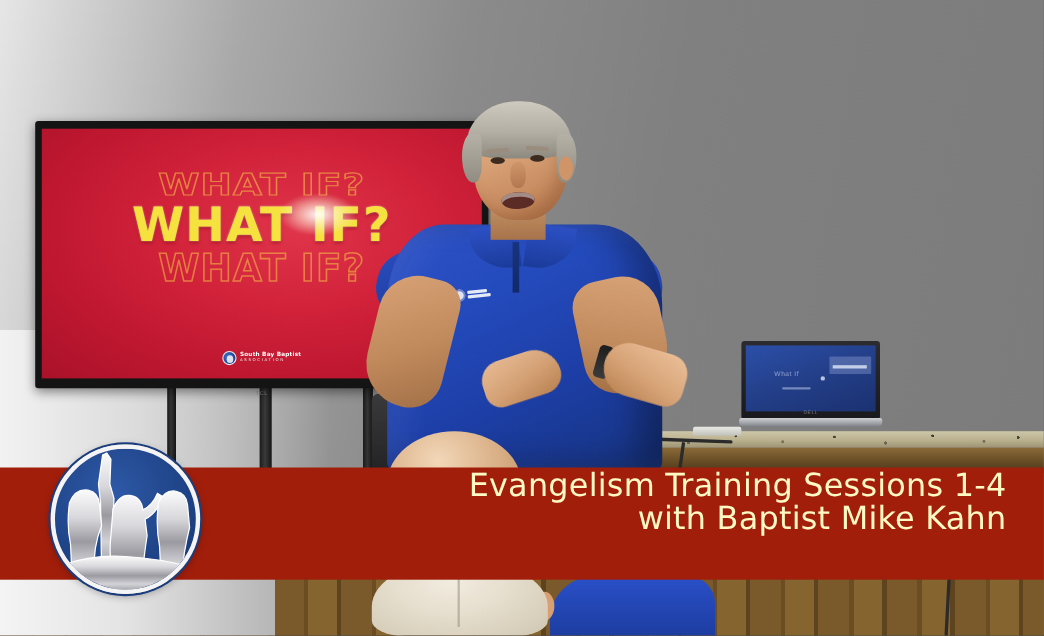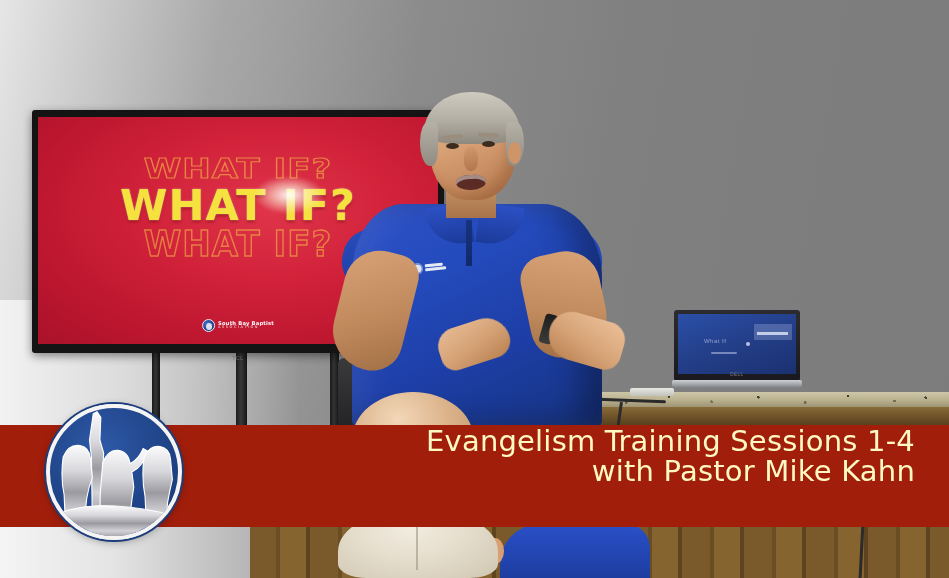--- a/index.html
+++ b/index.html
@@ -501,21 +501,21 @@
     <div class="hand-l"></div>
     <div class="hand-r"></div>
   </div>
 
   <div class="head-bald"></div>
   <div class="head-bald-hair"></div>
 
   <div class="banner"></div>
   <div class="banner-title">
     <div class="banner-line1">Evangelism Training Sessions 1-4</div>
-    <div class="banner-line2">with Pastor Mike Kahn</div>
+    <div class="banner-line2">with Baptist Mike Kahn</div>
   </div>
 
   <div class="emblem">
     <svg viewBox="0 0 136 136" xmlns="http://www.w3.org/2000/svg" aria-hidden="true">
       <defs>
         <linearGradient id="chrome" x1="0" y1="0" x2="0" y2="1">
           <stop offset="0%" stop-color="#fbfbfc"></stop>
           <stop offset="28%" stop-color="#d8d8dc"></stop>
           <stop offset="52%" stop-color="#9a9aa0"></stop>
           <stop offset="74%" stop-color="#d2d2d7"></stop>

